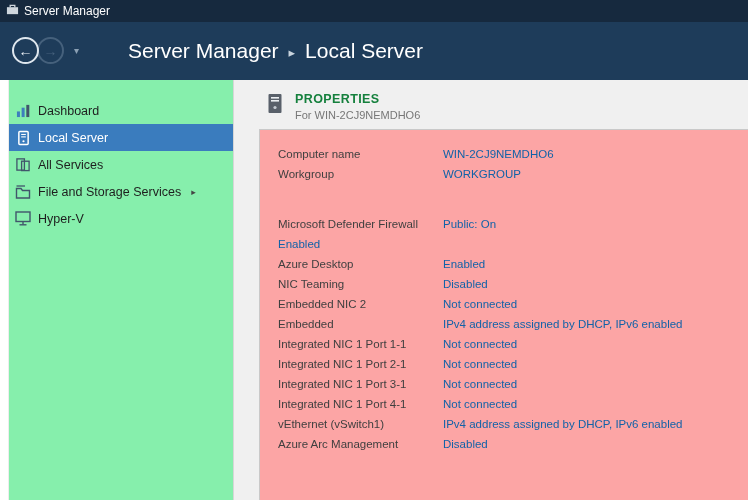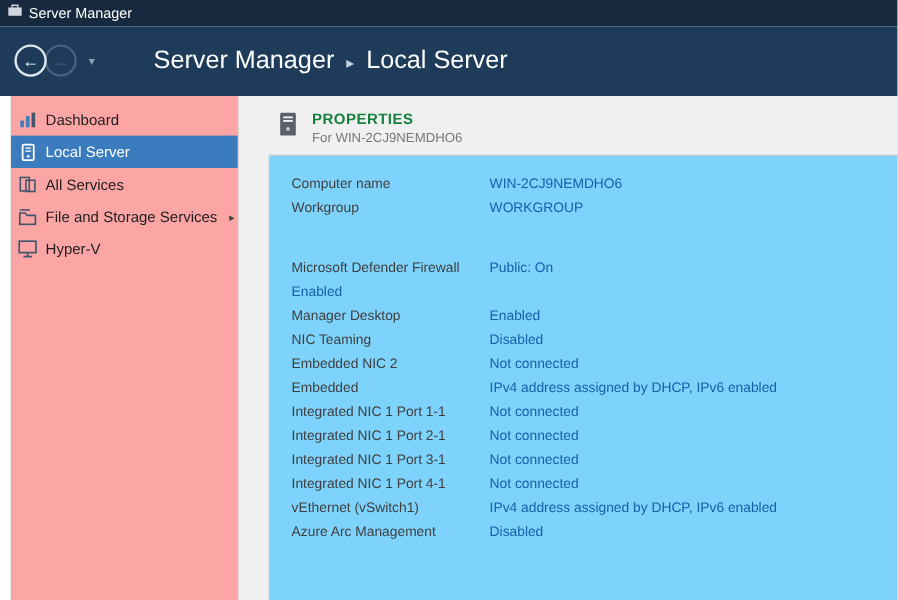--- a/index.html
+++ b/index.html
@@ -26,35 +26,35 @@
   .nav-fwd{left:25px;border-color:#46617c;color:#46617c;z-index:1;}
   .nav-caret{position:absolute;left:62px;top:9px;color:#8ba0b4;font-size:10px;cursor:pointer;}
   .breadcrumb{margin-left:128px;display:flex;align-items:center;gap:10px;color:#fff;font-size:21px;font-weight:400;}
   .breadcrumb .sep{font-size:13px;color:#c9d4de;margin-top:2px;}
   .breadcrumb .node{cursor:pointer;}
 
   
   .main{flex:1;display:flex;background:var(--content-bg);min-height:0;}
 
   
-  .sidebar{width:199px;background:#fca5a5;border-right:1px solid #d6d6d6;position:relative;padding-top:6px;flex:0 0 auto;}
+  .sidebar{width:234px;background:#86efac;border-right:1px solid #d6d6d6;position:relative;padding-top:17px;flex:0 0 auto;}
   .sidebar-strip{position:absolute;left:0;top:0;bottom:0;width:9px;background:#fff;border-right:1px solid #ededed;}
   .sidebar-item{height:27px;display:flex;align-items:center;margin-left:9px;padding-left:5px;gap:6px;font-size:12.5px;color:#1e1e1e;cursor:pointer;}
   .sidebar-item.selected{background:var(--selected-bg);color:#fff;}
   .sidebar-item .icon{width:18px;height:18px;display:flex;align-items:center;justify-content:center;color:#41566b;flex:0 0 auto;}
   .sidebar-item.selected .icon{color:#fff;}
   .submenu-chevron{margin-left:4px;font-size:9px;color:#444;}
 
   
   .content{flex:1;display:flex;flex-direction:column;padding:12px 0 0 25px;min-width:0;}
   .props-header{display:flex;gap:11px;align-items:flex-start;margin-left:7px;margin-bottom:8px;flex:0 0 auto;}
   .props-icon{margin-top:1px;color:#59606a;}
   .props-title{font-size:12.5px;font-weight:bold;color:#15803d;letter-spacing:0.4px;}
   .props-subtitle{font-size:11px;color:#777;margin-top:3px;}
-  .props-panel{flex:1;background:#7dd3fc;border:1px solid #c9c9c9;border-right:0;border-bottom:0;padding:14px 0 0 18px;overflow:hidden;}
+  .props-panel{flex:1;background:#fca5a5;border:1px solid #c9c9c9;border-right:0;border-bottom:0;padding:14px 0 0 18px;overflow:hidden;}
   .prop-group + .prop-group{margin-top:30px;}
   .prop-row{display:flex;align-items:center;height:20px;font-size:11.5px;}
   .prop-label{width:165px;flex:0 0 auto;color:#3f3f3f;}
   .prop-value{color:var(--link);text-decoration:none;cursor:pointer;white-space:nowrap;}
 </style>
 </head>
 <body>
 
 <div class="window">
 
@@ -171,21 +171,21 @@
           </div>
           <div class="prop-group">
             <div class="prop-row">
               <span class="prop-label">Microsoft Defender Firewall</span>
               <a class="prop-value">Public: On</a>
             </div>
             <div class="prop-row">
               <a class="prop-value">Enabled</a>
             </div>
             <div class="prop-row">
-              <span class="prop-label">Manager Desktop</span>
+              <span class="prop-label">Azure Desktop</span>
               <a class="prop-value">Enabled</a>
             </div>
             <div class="prop-row">
               <span class="prop-label">NIC Teaming</span>
               <a class="prop-value">Disabled</a>
             </div>
             <div class="prop-row">
               <span class="prop-label">Embedded NIC 2</span>
               <a class="prop-value">Not connected</a>
             </div>

